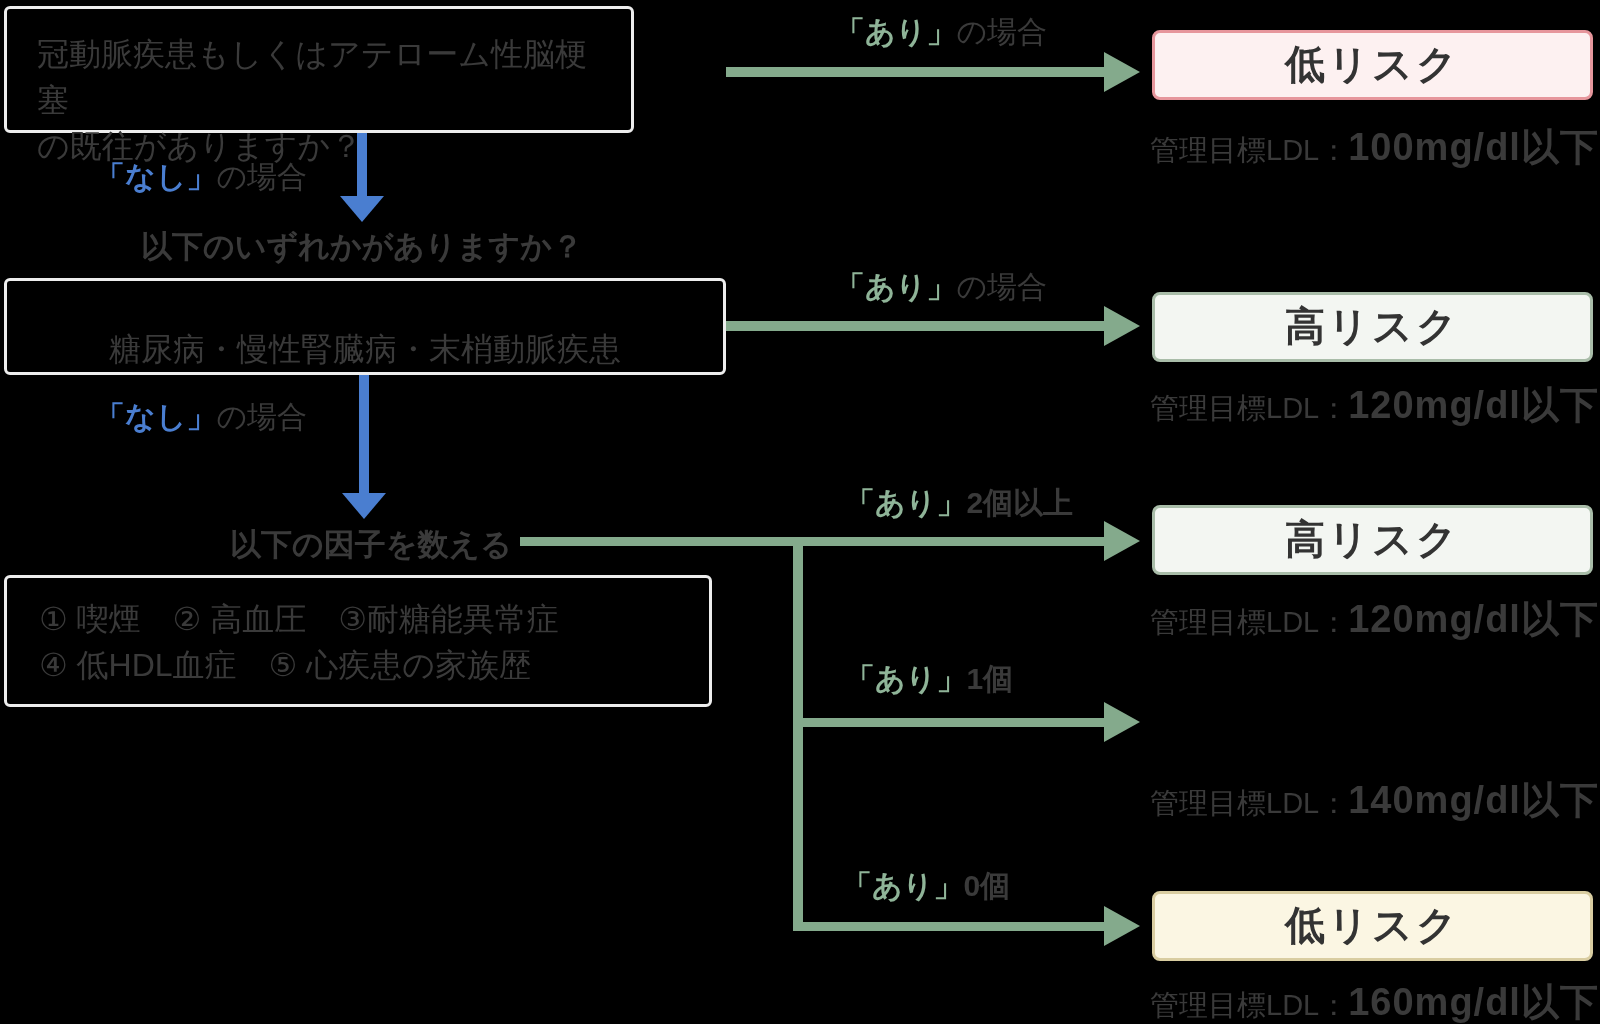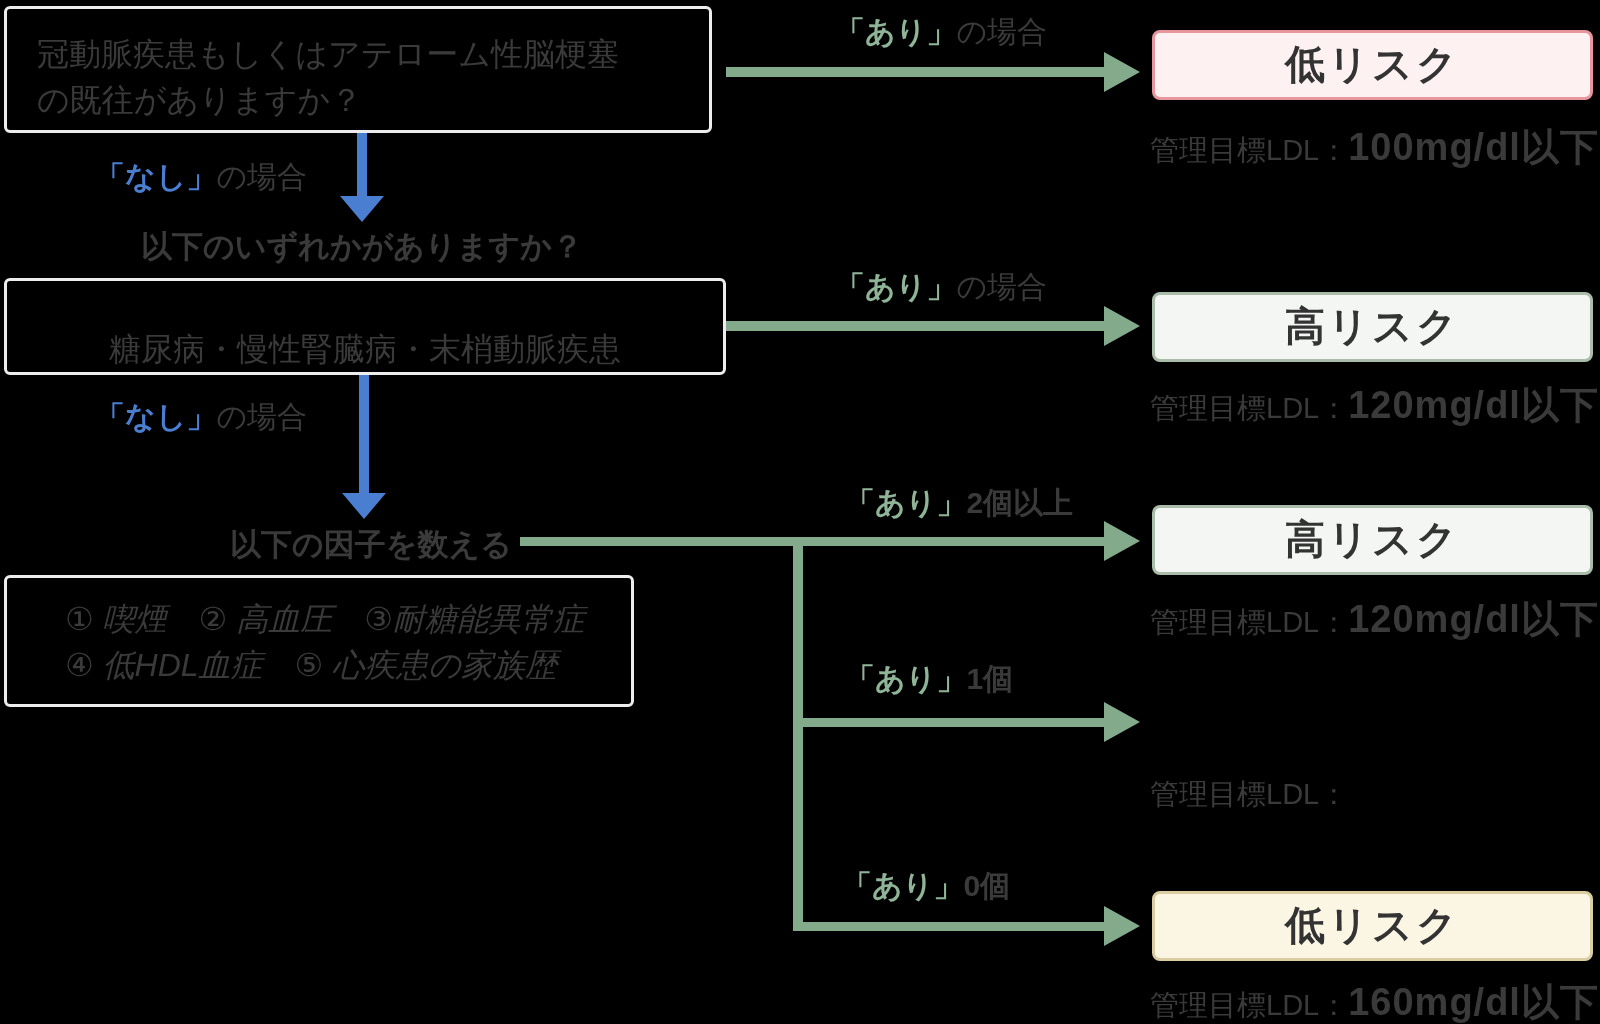--- a/index.html
+++ b/index.html
@@ -47,21 +47,21 @@
   
   .target{position:absolute;display:flex;align-items:baseline;white-space:nowrap;color:var(--ink);}
   .target .tl{font-size:29px;font-weight:500;}
   .target .tv{font-size:38px;font-weight:700;letter-spacing:1px;}
 </style>
 </head>
 <body>
 
 <div class="canvas">
 
-  <div class="qbox" style="left:4px;top:6px;width:708px;height:127px;padding:22px 20px 0 30px;">
+  <div class="qbox" style="left:4px;top:6px;width:630px;height:127px;padding:22px 20px 0 30px;">
     <div class="qtext">冠動脈疾患もしくはアテローム性脳梗塞
 の既往がありますか？</div>
   </div>
 
   <div class="hline" style="left:726px;top:67px;width:380px;height:10px;"></div>
   <div class="ghead" style="left:1104px;top:52px;"></div>
   <div class="lbl green" style="left:835px;top:12px;">
     <span class="q">「あり」</span><span class="rest">の場合</span>
   </div>
 
@@ -96,21 +96,21 @@
   </div>
 
   <div class="bshaft" style="left:359px;top:375px;width:10px;height:118px;"></div>
   <div class="bhead" style="left:342px;top:493px;"></div>
   <div class="lbl blue" style="left:95px;top:397px;">
     <span class="q">「なし」</span><span class="rest">の場合</span>
   </div>
 
   <div class="intro" style="left:222px;top:524px;">以下の因子を数える</div>
 
-  <div class="qbox" style="left:4px;top:575px;width:630px;height:132px;padding:18px 20px 0 58px;font-style:italic;">
+  <div class="qbox" style="left:4px;top:575px;width:708px;height:132px;padding:18px 20px 0 32px;">
     <div class="qtext">① 喫煙　② 高血圧　③耐糖能異常症
 ④ 低HDL血症　⑤ 心疾患の家族歴</div>
   </div>
 
   <div class="hline" style="left:520px;top:537px;width:586px;height:9px;"></div>
   <div class="vline" style="left:793px;top:537px;width:10px;height:394px;"></div>
 
   <div class="ghead" style="left:1104px;top:521px;"></div>
   <div class="lbl green boldrest" style="left:845px;top:483px;">
     <span class="q">「あり」</span><span class="rest">2個以上</span>
@@ -121,20 +121,21 @@
       <span class="tv">120mg/dl以下</span>
   </div>
 
   <div class="hline" style="left:793px;top:718px;width:313px;height:9px;"></div>
   <div class="ghead" style="left:1104px;top:702px;"></div>
   <div class="lbl green boldrest" style="left:845px;top:659px;">
     <span class="q">「あり」</span><span class="rest">1個</span>
   </div>
   <div class="target" style="left:1150px;top:775px;">
     <span class="tl">管理目標LDL：</span>
+      <span class="tv">140mg/dl以下</span>
   </div>
 
   <div class="hline" style="left:793px;top:922px;width:313px;height:9px;"></div>
   <div class="ghead" style="left:1104px;top:906px;"></div>
   <div class="lbl green boldrest" style="left:842px;top:866px;">
     <span class="q">「あり」</span><span class="rest">0個</span>
   </div>
   <div class="result" style="left: 1152px; top: 891px; background-color: rgb(251, 246, 227); border-color: rgb(217, 205, 161);">低リスク</div>
   <div class="target" style="left:1150px;top:977px;">
     <span class="tl">管理目標LDL：</span>

